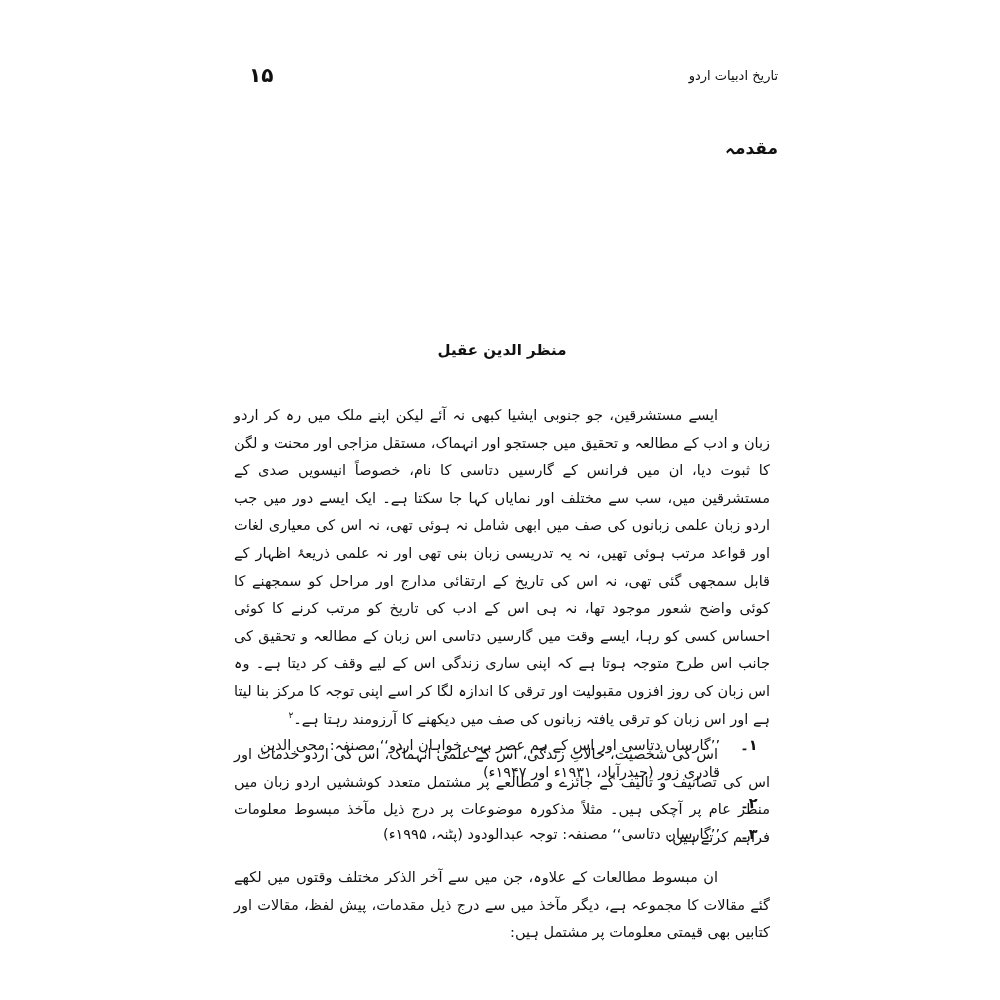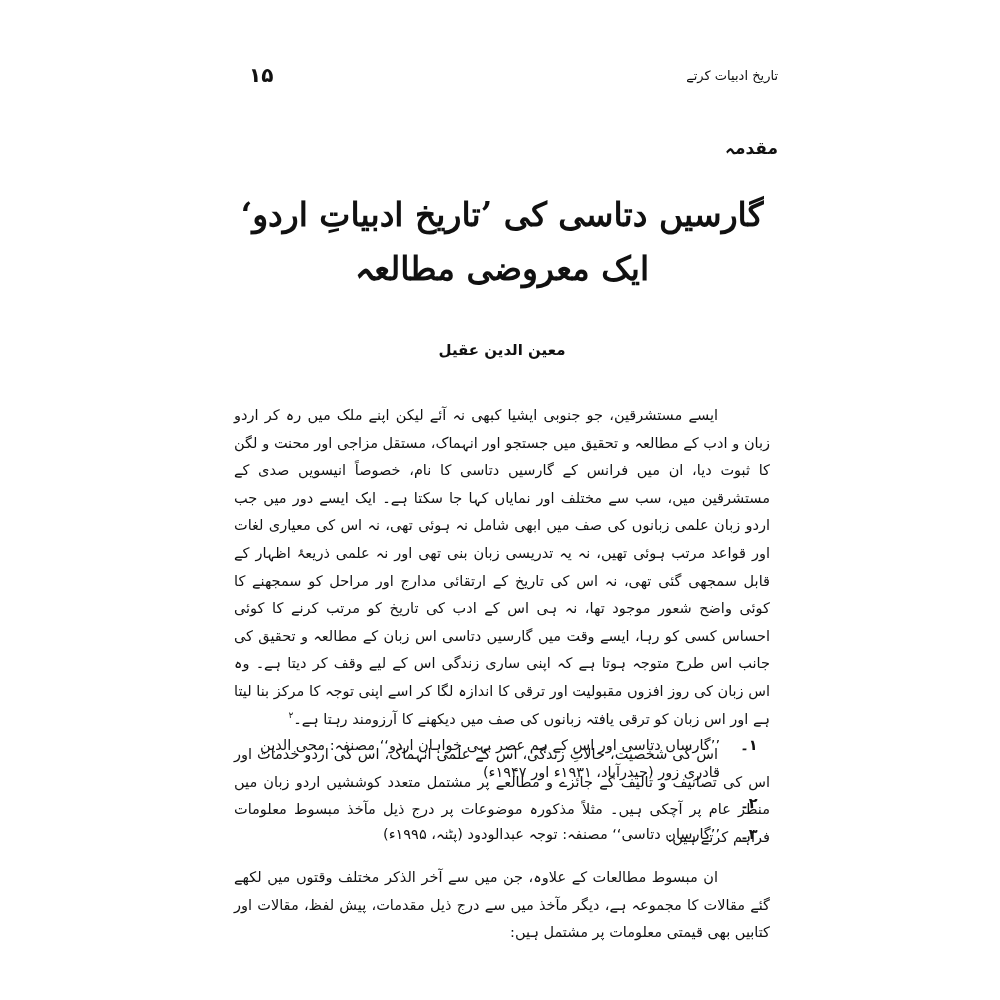--- a/index.html
+++ b/index.html
@@ -137,32 +137,28 @@
     text-align: justify;
     text-align-last: right;
   }
 </style>
 </head>
 <body>
 
 <div class="page">
 
   <div class="running-header">
-    <span class="running-title">تاریخ ادبیات کرتے</span>
+    <span class="running-title">تاریخ ادبیات اردو</span>
     <span class="page-number">۱۵</span>
   </div>
 
   <div class="section-label">مقدمہ</div>
 
-  <div class="title-block">
-    <p class="title-line">گارسیں دتاسی کی ’تاریخ ادبیاتِ اردو‘</p>
-    <p class="title-line">ایک معروضی مطالعہ</p>
-  </div>
 
-  <div class="author">معین الدین عقیل</div>
+  <div class="author">منظر الدین عقیل</div>
 
   <div class="body-text">
     <p class="para indent">
       <span>ایسے مستشرقین، جو جنوبی ایشیا کبھی نہ آئے لیکن اپنے ملک میں رہ کر اردو زبان و ادب کے مطالعہ و تحقیق میں جستجو اور انہماک، مستقل مزاجی اور محنت و لگن کا ثبوت دیا، ان میں فرانس کے گارسیں دتاسی کا نام، خصوصاً انیسویں صدی کے مستشرقین میں، سب سے مختلف اور نمایاں کہا جا سکتا ہے۔ ایک ایسے دور میں جب اردو زبان علمی زبانوں کی صف میں ابھی شامل نہ ہوئی تھی، نہ اس کی معیاری لغات اور قواعد مرتب ہوئی تھیں، نہ یہ تدریسی زبان بنی تھی اور نہ علمی ذریعۂ اظہار کے قابل سمجھی گئی تھی، نہ اس کی تاریخ کے ارتقائی مدارج اور مراحل کو سمجھنے کا کوئی واضح شعور موجود تھا، نہ ہی اس کے ادب کی تاریخ کو مرتب کرنے کا کوئی احساس کسی کو رہا، ایسے وقت میں گارسیں دتاسی اس زبان کے مطالعہ و تحقیق کی جانب اس طرح متوجہ ہوتا ہے کہ اپنی ساری زندگی اس کے لیے وقف کر دیتا ہے۔ وہ اس زبان کی روز افزوں مقبولیت اور ترقی کا اندازہ لگا کر اسے اپنی توجہ کا مرکز بنا لیتا ہے اور اس زبان کو ترقی یافتہ زبانوں کی صف میں دیکھنے کا آرزومند رہتا ہے۔</span><span class="note">۲</span>
     </p>
     <p class="para indent">
       <span>اس کی شخصیت، حالاتِ زندگی، اس کے علمی انہماک، اس کی اردو خدمات اور اس کی تصانیف و تالیف کے جائزے و مطالعے پر مشتمل متعدد کوششیں اردو زبان میں منظر عام پر آچکی ہیں۔ مثلاً مذکورہ موضوعات پر درج ذیل مآخذ مبسوط معلومات فراہم کرتے ہیں:</span>
     </p>
   </div>
 

